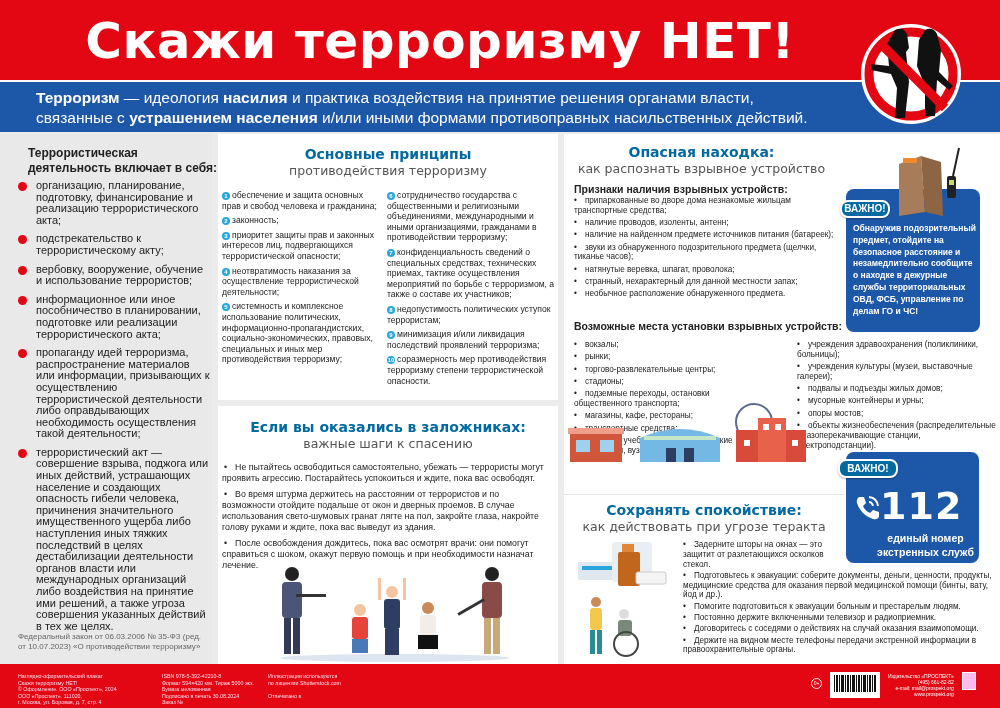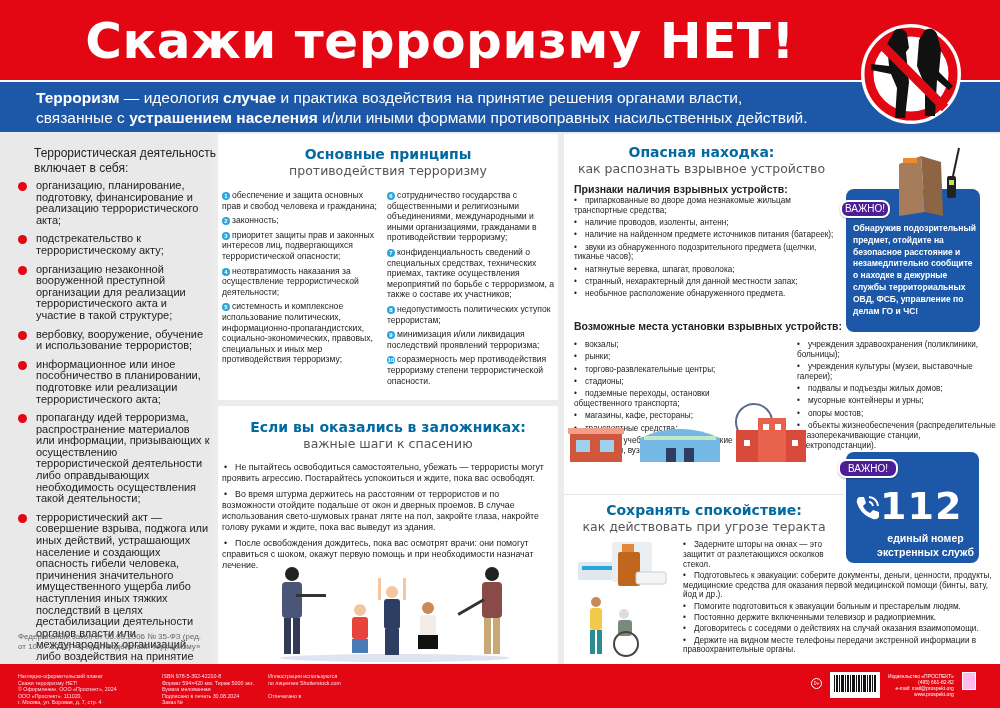--- a/index.html
+++ b/index.html
@@ -5,21 +5,21 @@
 *{box-sizing:border-box;margin:0;padding:0}
 html,body{width:1000px;height:708px;overflow:hidden;background:#ececec}
 body{font-family:"Liberation Sans","DejaVu Sans",sans-serif;color:#222;position:relative}
 .hdr-red{position:absolute;left:0;top:0;width:1000px;height:80px;background:#e30613}
 .hdr-title{position:absolute;left:0;top:12px;width:880px;text-align:center;color:#fff;font-weight:bold;font-size:50px;letter-spacing:0.5px;font-family:"DejaVu Sans",sans-serif}
 .hdr-blue{position:absolute;left:0;top:80px;width:1000px;height:52px;background:#1d58a8;border-top:2px solid #fff}
 .hdr-def{position:absolute;left:36px;top:88px;width:780px;color:#fff;font-size:15.5px;line-height:20px;font-family:"Liberation Sans",sans-serif}
 .hdr-def b{font-weight:bold}
 .logo{position:absolute;left:855px;top:16px;width:112px;height:112px}
 .left-panel{position:absolute;left:0;top:134px;width:212px;height:530px;background:#e9e9e9}
-.lp-title{position:absolute;left:34px;top:146px;width:190px;font-weight:normal;font-size:12px;line-height:15px;color:#222}
+.lp-title{position:absolute;left:28px;top:146px;width:190px;font-weight:bold;font-size:12px;line-height:15px;color:#222}
 .lp-list{position:absolute;left:14px;top:180px;width:196px;list-style:none}
 .lp-list li{position:relative;padding-left:22px;font-size:11px;line-height:11.6px;margin-bottom:7px;color:#222}
 .lp-list li::before{content:"";position:absolute;left:4px;top:2px;width:9px;height:9px;border-radius:50%;background:#e30613}
 .lp-law{position:absolute;left:18px;top:632px;width:190px;font-size:8px;line-height:10px;color:#666}
 .mid-top{position:absolute;left:218px;top:134px;width:340px;height:266px;background:#fff}
 .mid-bot{position:absolute;left:218px;top:406px;width:340px;height:258px;background:#fff}
 .right-panel{position:absolute;left:564px;top:134px;width:436px;height:530px;background:#fff}
 .sec-h{text-align:center;color:#0369a1;font-weight:bold;font-family:"DejaVu Sans",sans-serif}
 .sec-sub{text-align:center;color:#555;font-family:"DejaVu Sans",sans-serif}
 .mt-h{position:absolute;left:218px;top:146px;width:340px;font-size:14px}
@@ -35,21 +35,21 @@
 .rp-h{position:absolute;left:564px;top:144px;width:275px;font-size:14px}
 .rp-sub{position:absolute;left:564px;top:161px;width:275px;font-size:12.5px}
 .sign-t{position:absolute;left:574px;top:183px;font-size:10.5px;font-weight:bold;color:#222}
 .sign-list{position:absolute;left:574px;top:196px;width:268px;list-style:none}
 .sign-list li,.loc-l li,.loc-r li,.calm-list li{font-size:8.2px;line-height:9.8px;margin-bottom:2.5px;color:#222}
 .sign-list li::before,.loc-l li::before,.loc-r li::before,.calm-list li::before{content:"•";margin:0 8px 0 0}
 .loc-t{position:absolute;left:574px;top:320px;font-size:10.5px;font-weight:bold;color:#222}
 .loc-l{position:absolute;left:574px;top:340px;width:180px;list-style:none}
 .loc-r{position:absolute;left:797px;top:340px;width:200px;list-style:none}
 .bluebox{position:absolute;background:#1d58a8;border-radius:8px;color:#fff}
-.vazhno{position:absolute;background:#4c1d95;color:#fff;font-weight:normal;border-radius:8px;border:2px solid #fff;text-align:center;font-size:10px;box-shadow:0 1px 2px rgba(0,0,0,.3)}
+.vazhno{position:absolute;background:#0369a1;color:#fff;font-weight:bold;border-radius:8px;border:2px solid #fff;text-align:center;font-size:10px;box-shadow:0 1px 2px rgba(0,0,0,.3)}
 .bb1{left:846px;top:189px;width:134px;height:143px}
 .bb1-txt{position:absolute;left:853px;top:223px;width:126px;font-size:8.5px;line-height:11.8px;font-weight:bold;color:#fff}
 .v1{left:840px;top:200px;width:50px;height:18px;line-height:14px}
 .bags{position:absolute;left:895px;top:146px;width:70px;height:75px}
 .bb2{left:846px;top:452px;width:133px;height:111px}
 .v2{left:838px;top:459px;width:60px;height:19px;line-height:15px}
 .n112{position:absolute;left:880px;top:484px;font-size:38px;font-weight:bold;color:#fff;font-family:"DejaVu Sans",sans-serif;letter-spacing:1px}
 .phone{position:absolute;left:853px;top:493px;width:28px;height:28px}
 .n112-l{position:absolute;left:846px;top:531px;width:159px;text-align:center;font-size:10.5px;line-height:14px;font-weight:bold;color:#fff}
 .calm-h{position:absolute;left:564px;top:502px;width:280px;font-size:14px}
@@ -63,35 +63,34 @@
 .pub{position:absolute;left:888px;top:673px;color:#fff;font-size:5px;line-height:6px;text-align:right;white-space:pre}
 .publogo{position:absolute;left:962px;top:672px;width:14px;height:18px;background:#fbe;border:1px solid #fff}
 .illus{position:absolute}
 </style>
 </head>
 <body>
 
 <div class="hdr-red"></div>
 <div class="hdr-title">Скажи терроризму НЕТ!</div>
 <div class="hdr-blue"></div>
-<div class="hdr-def"><b>Терроризм</b><span> — идеология </span><b>случае</b><span> и практика воздействия на принятие решения органами власти, связанные с </span><b>устрашением населения</b><span> и/или иными формами противоправных насильственных действий.</span></div>
+<div class="hdr-def"><b>Терроризм</b><span> — идеология </span><b>насилия</b><span> и практика воздействия на принятие решения органами власти, связанные с </span><b>устрашением населения</b><span> и/или иными формами противоправных насильственных действий.</span></div>
 <svg class="logo" viewBox="0 0 112 112">
   <circle cx="56" cy="58" r="50" fill="#fff"></circle>
   <circle cx="56" cy="58" r="42" fill="none" stroke="#e30613" stroke-width="9"></circle>
   <path d="M40 14 q8 -4 12 4 l2 14 l-3 4 l3 30 l-4 36 l-10 0 l2 -30 l-6 -14 l-20 -4 l0 -6 l18 2 l-2 -22 z" fill="#111"></path>
   <path d="M70 14 q8 -4 12 4 l4 16 l-2 22 l14 14 l-4 4 l-12 -10 l-2 36 l-10 0 l0 -30 l-8 -20 l2 -26 z" fill="#111"></path>
   <line x1="24" y1="26" x2="90" y2="92" stroke="#e30613" stroke-width="9"></line>
 </svg>
 
 <div class="left-panel"></div>
 <div class="lp-title">Террористическая деятельность включает в себя:</div>
 <ul class="lp-list">
   <li>организацию, планирование, подготовку, финансирование и реализацию террористического акта;</li>
   <li>подстрекательство к террористическому акту;</li>
-  <li>организацию незаконной вооруженной преступной организации для реализации террористического акта и участие в такой структуре;</li>
   <li>вербовку, вооружение, обучение и использование террористов;</li>
   <li>информационное или иное пособничество в планировании, подготовке или реализации террористического акта;</li>
   <li>пропаганду идей терроризма, распространение материалов или информации, призывающих к осуществлению террористической деятельности либо оправдывающих необходимость осуществления такой деятельности;</li>
   <li>террористический акт — совершение взрыва, поджога или иных действий, устрашающих население и создающих опасность гибели человека, причинения значительного имущественного ущерба либо наступления иных тяжких последствий в целях дестабилизации деятельности органов власти или международных организаций либо воздействия на принятие ими решений, а также угроза совершения указанных действий в тех же целях.</li>
 </ul>
 <div class="lp-law">Федеральный закон от 06.03.2006 № 35-ФЗ (ред. от 10.07.2023) «О противодействии терроризму»</div>
 
 <div class="mid-top"></div>
 <div class="sec-h mt-h">Основные принципы</div>
 <div class="sec-sub mt-sub">противодействия терроризму</div>

